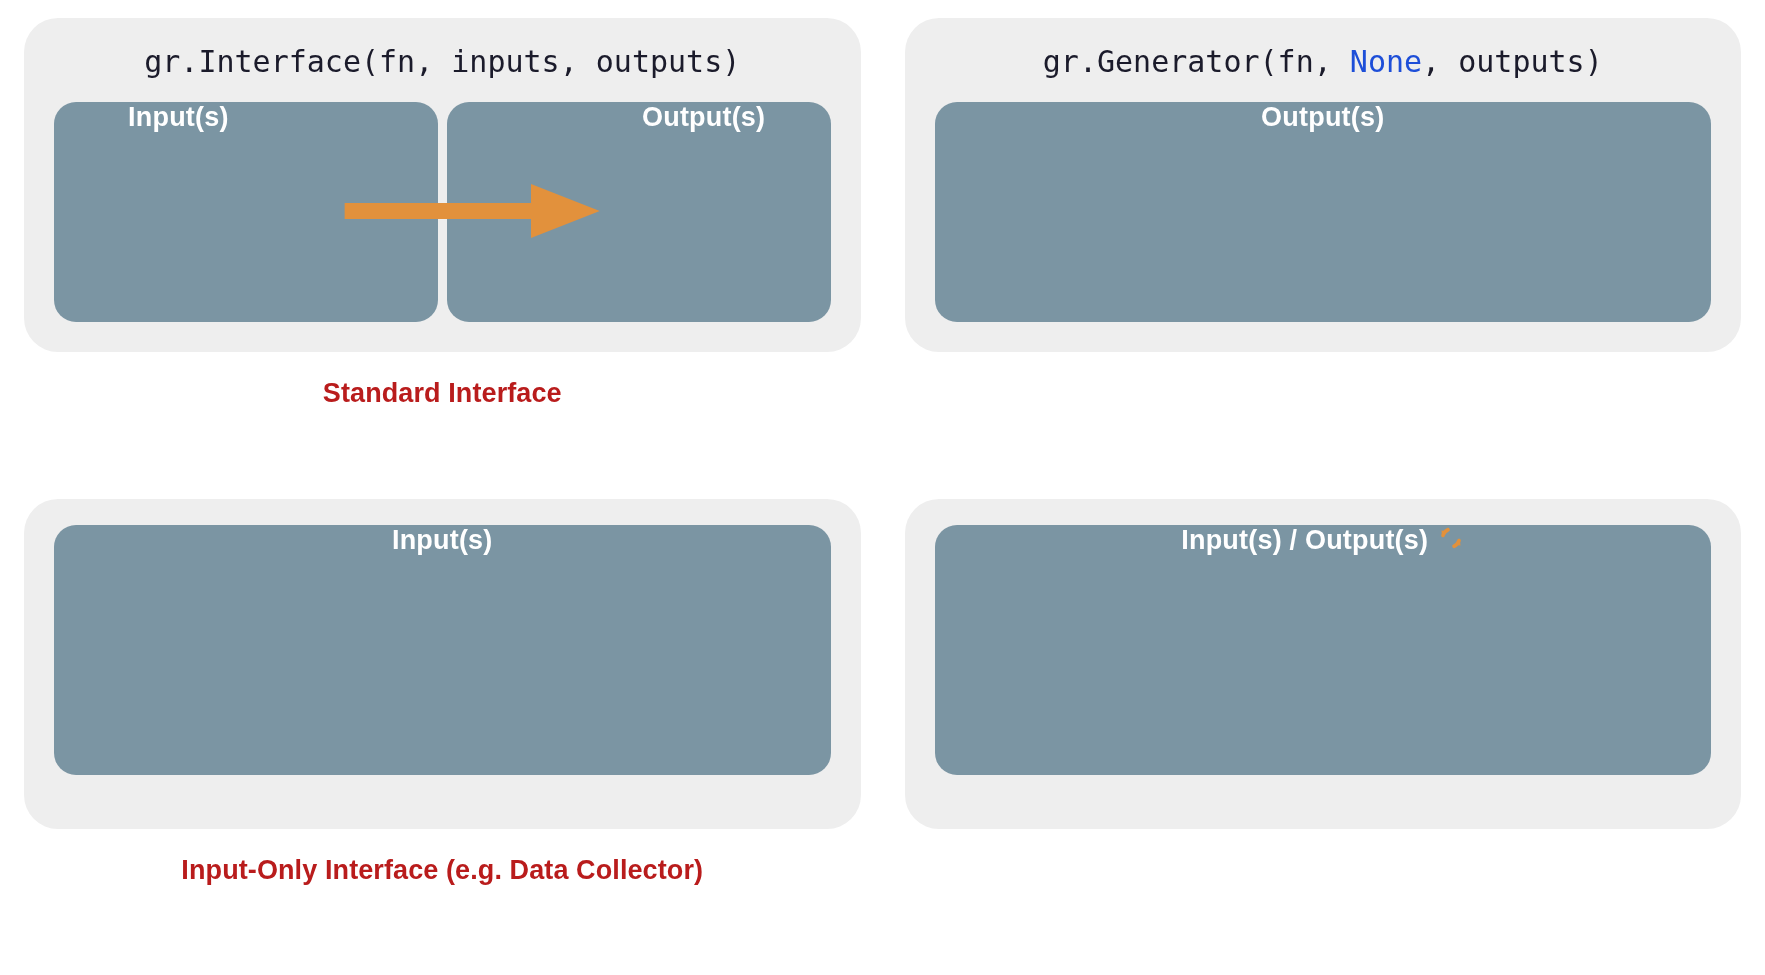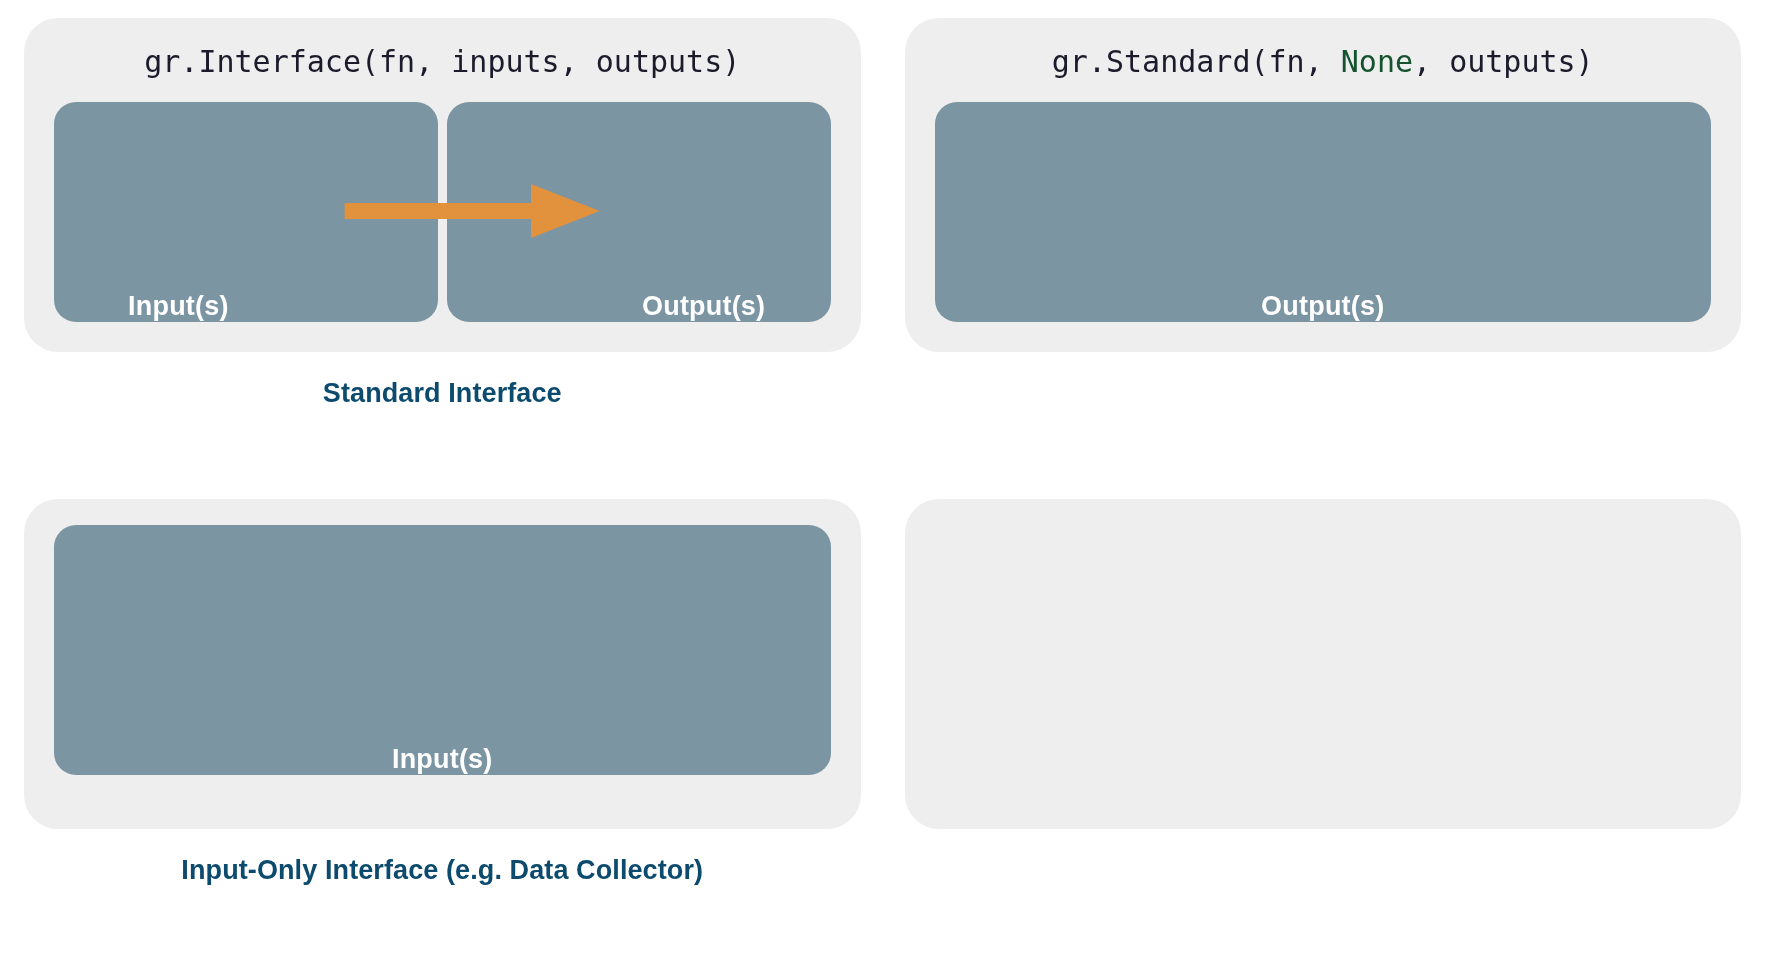--- a/index.html
+++ b/index.html
@@ -52,35 +52,35 @@
     font-family: "DejaVu Sans Mono", "Liberation Mono", monospace;
     font-size: 30px;
     line-height: 1.2;
     color: #1b1b2b;
     letter-spacing: 0px;
     white-space: pre;
     margin-bottom: 22px;
     text-align: center;
   }
   .sig-none {
-    color: #14532d;
+    color: #1d4ed8;
   }
 
   .boxrow {
     width: 100%;
     display: flex;
     gap: 9px;
     position: relative;
   }
 
   .box {
     background: #7b95a3;
     border-radius: 22px;
     display: flex;
-    align-items: flex-end;
+    align-items: flex-start;
     justify-content: center;
     color: #ffffff;
     font-size: 27px;
     font-weight: bold;
     letter-spacing: 0.2px;
   }
 
   .box-half {
     flex: 1 1 0;
     height: 220px;
@@ -104,21 +104,21 @@
     top: 0;
     width: 100%;
     height: 100%;
     pointer-events: none;
   }
 
   .caption {
     margin-top: 26px;
     font-size: 27px;
     font-weight: bold;
-    color: #0c4a6e;
+    color: #b91c1c;
     text-align: center;
     letter-spacing: 0.1px;
   }
 
   .cycle-icon {
     display: inline-block;
     vertical-align: -3px;
     margin-left: 10px;
   }
 </style>
@@ -141,21 +141,21 @@
           <rect x="262" y="101" width="190" height="16" fill="#e2913c"></rect>
           <polygon points="430,82 492,109 430,136" fill="#e2913c"></polygon>
         </svg>
       </div>
     </div>
     <div class="caption">Standard Interface</div>
   </div>
 
   <div class="panel">
     <div class="card card-tall">
-      <div class="signature"><span>gr.Standard(fn, </span><span class="sig-none">None</span><span>, outputs)</span></div>
+      <div class="signature"><span>gr.Generator(fn, </span><span class="sig-none">None</span><span>, outputs)</span></div>
       <div class="boxrow">
         <div class="box box-full">
           <span>Output(s)</span>
         </div>
       </div>
     </div>
   </div>
 
   <div class="panel">
     <div class="card card-tall">
@@ -163,16 +163,27 @@
         <div class="box box-full-tall">
           <span>Input(s)</span>
         </div>
       </div>
     </div>
     <div class="caption">Input-Only Interface (e.g. Data Collector)</div>
   </div>
 
   <div class="panel">
     <div class="card card-tall">
+      <div class="boxrow">
+        <div class="box box-full-tall">
+          <span>Input(s) / Output(s)</span>
+            <span class="cycle-icon"><svg width="26" height="26" viewBox="0 0 24 24">
+              <path d="M9.2 4.4 A9 9 0 0 0 4.6 9.6" stroke="#e2913c" stroke-width="3.4" fill="none" stroke-linecap="round"></path>
+              <polygon points="3.2,5.0 9.0,6.0 4.0,11.2" fill="#e2913c"></polygon>
+              <path d="M14.8 19.6 A9 9 0 0 0 19.4 14.4" stroke="#e2913c" stroke-width="3.4" fill="none" stroke-linecap="round"></path>
+              <polygon points="20.8,19.0 15.0,18.0 20.0,12.8" fill="#e2913c"></polygon>
+            </svg></span>
+        </div>
+      </div>
     </div>
   </div>
 
 </div>
 
 </body></html>

